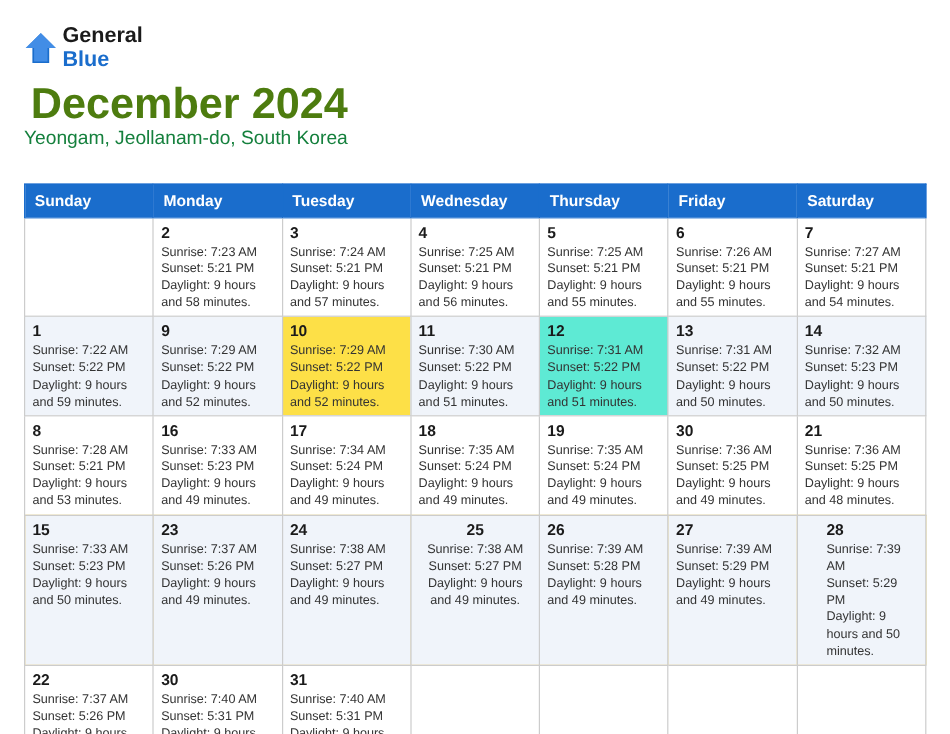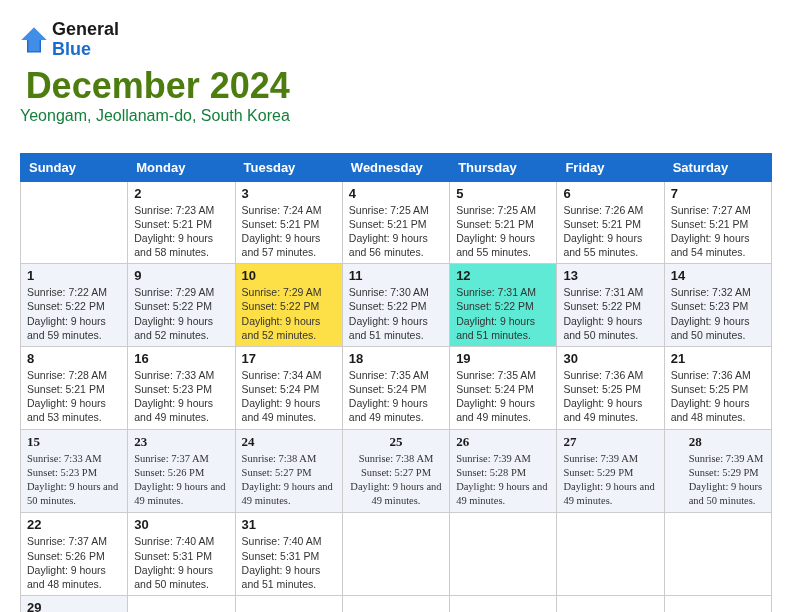--- a/index.html
+++ b/index.html
@@ -204,21 +204,21 @@
         </td>
         <td>
           <span class="day-number">30</span>
           <div class="day-info">Sunrise: 7:36 AM<br>Sunset: 5:25 PM<br>Daylight: 9 hours and 49 minutes.</div>
         </td>
         <td>
           <span class="day-number">21</span>
           <div class="day-info">Sunrise: 7:36 AM<br>Sunset: 5:25 PM<br>Daylight: 9 hours and 48 minutes.</div>
         </td>
       </tr>
-      <tr style="background: #eab308; font-family: Liberation Serif, serif;">
+      <tr style="background: #eab308;">
         <td style="background: rgb(240, 244, 250);">
           <span class="day-number">15</span>
           <div class="day-info">Sunrise: 7:33 AM<br>Sunset: 5:23 PM<br>Daylight: 9 hours and 50 minutes.</div>
         </td>
         <td style="background: rgb(240, 244, 250);">
           <span class="day-number">23</span>
           <div class="day-info">Sunrise: 7:37 AM<br>Sunset: 5:26 PM<br>Daylight: 9 hours and 49 minutes.</div>
         </td>
         <td style="background: rgb(240, 244, 250); margin-top: 39px;">
           <span class="day-number">24</span>

